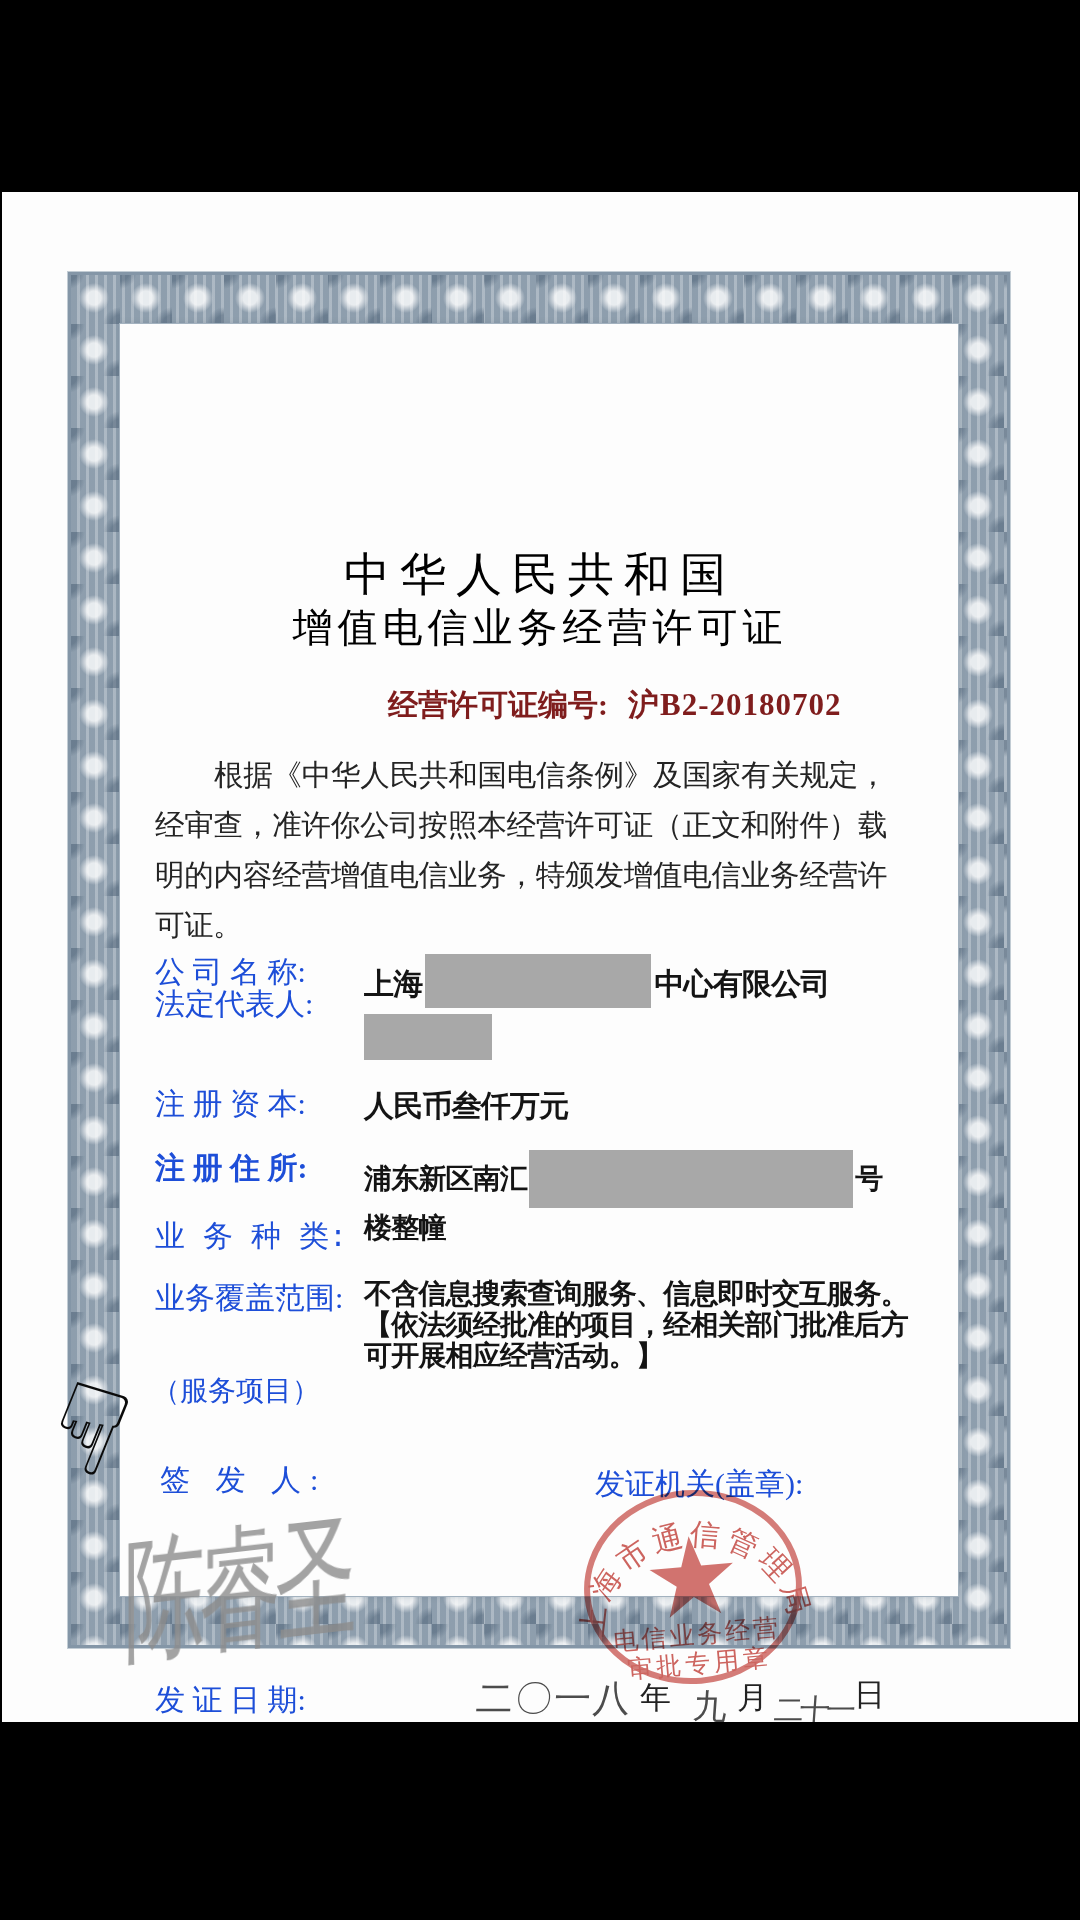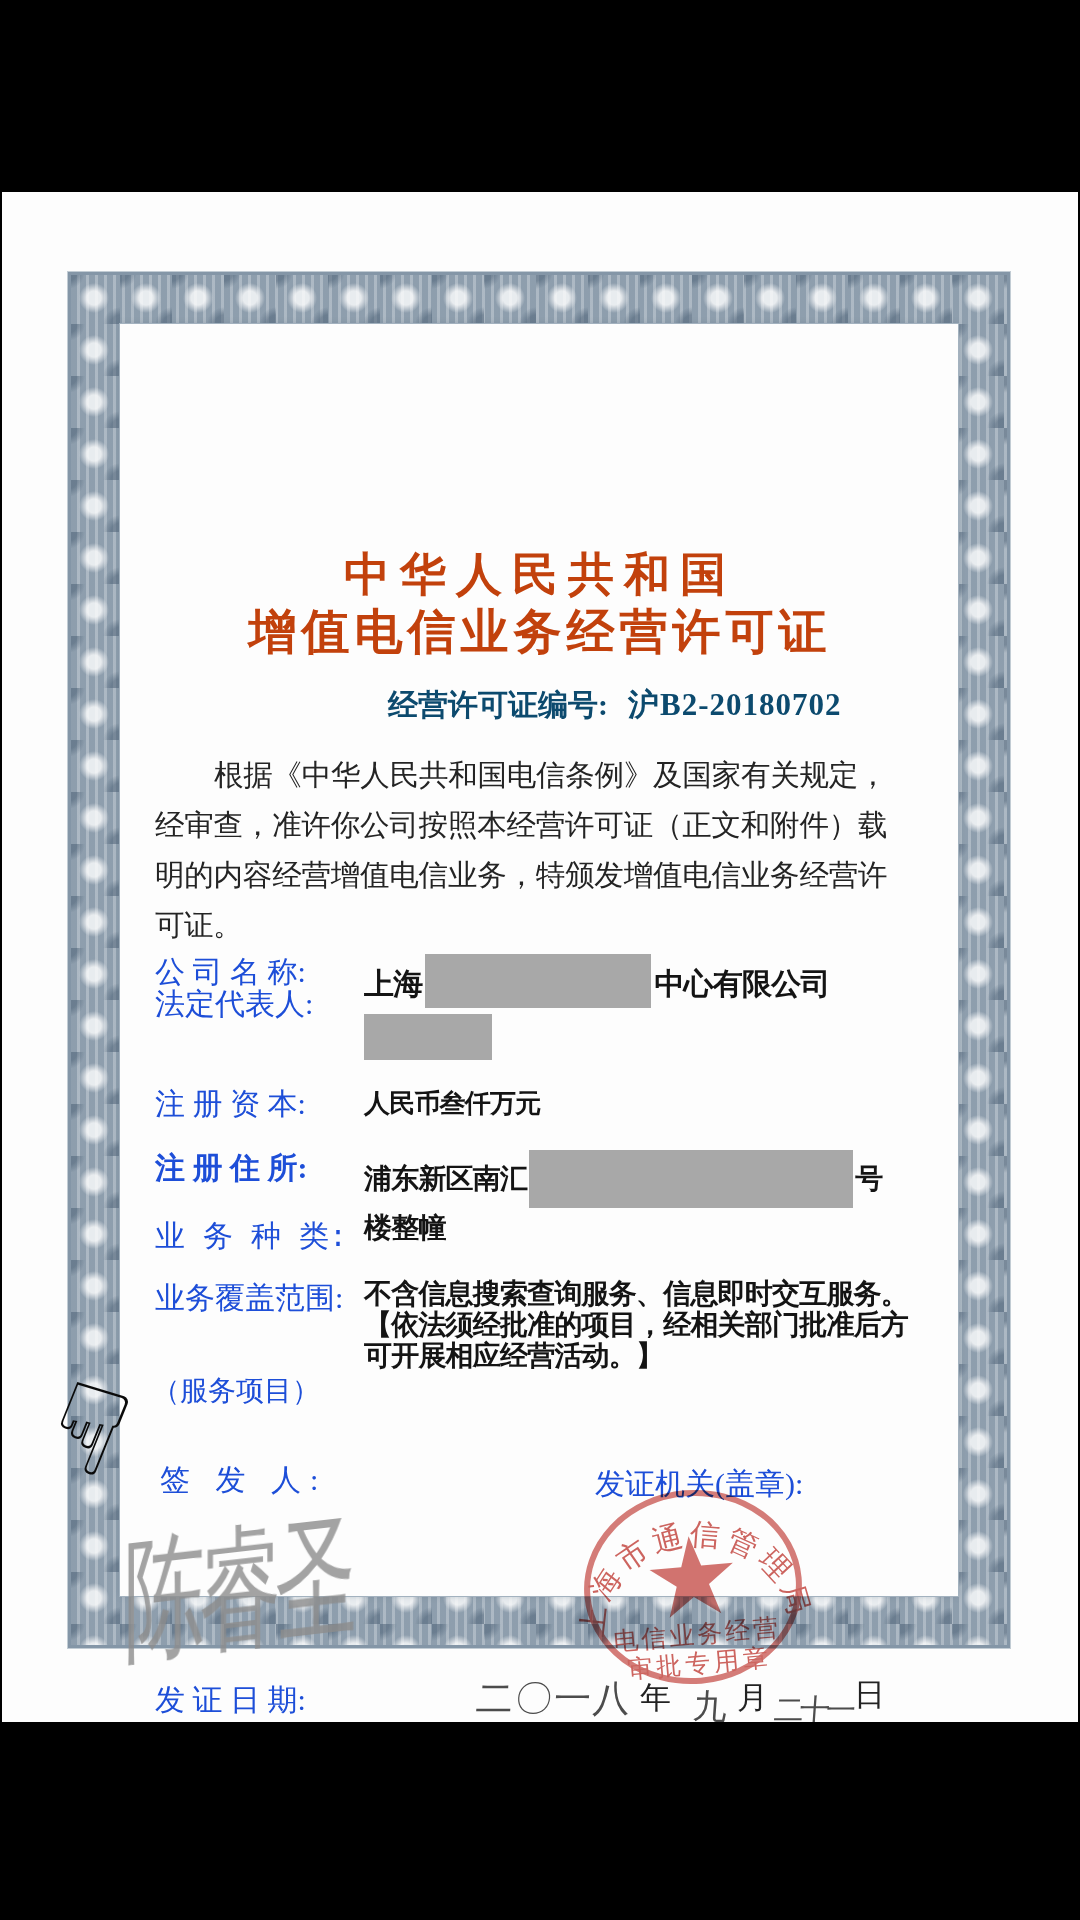--- a/index.html
+++ b/index.html
@@ -19,40 +19,40 @@
            radial-gradient(circle at 26px 26px, rgba(255,255,255,.8) 7px, rgba(255,255,255,0) 15px),
            radial-gradient(circle at 0px 0px, rgba(78,99,120,.55) 9px, rgba(78,99,120,0) 17px),
            radial-gradient(circle at 52px 52px, rgba(78,99,120,.55) 9px, rgba(78,99,120,0) 17px),
            repeating-linear-gradient(90deg, rgba(255,255,255,.20) 0 3px, rgba(116,135,153,.28) 3px 9px);
          background-size:52px 52px,52px 52px,52px 52px,auto;
          box-shadow: inset 0 0 0 3px #8496a7, 0 0 0 1px #c2ccd4;}
   .frame-inner{position:absolute;left:52px;top:52px;right:52px;bottom:52px;background:#fdfdfd;
          box-shadow:0 0 0 1px #a3b2bf, 0 0 6px rgba(90,110,130,.35);}
 
   .abs{position:absolute;}
-  .title{left:0;width:1076px;text-align:center;font-weight:700;color:#c2410c;}
+  .title{left:0;width:1076px;text-align:center;font-weight:400;color:#000000;}
   .title.l1{top:352px;font-size:46px;letter-spacing:10px;}
-  .title.l2{top:408px;font-size:48px;letter-spacing:5px;}
+  .title.l2{top:408px;font-size:40px;letter-spacing:5px;}
 
-  .license-line{top:492px;left:386px;font-size:30px;font-weight:700;color:#0c4a6e;white-space:nowrap;}
+  .license-line{top:492px;left:386px;font-size:30px;font-weight:700;color:#7f1d1d;white-space:nowrap;}
   .license-line .no{margin-left:20px;letter-spacing:1px;font-size:31px;}
 
   .intro{top:558px;left:153px;width:732px;font-size:29.5px;line-height:50px;color:#242424;
          text-align:justify;text-indent:2em;letter-spacing:-.5px;}
 
   .lbl{position:absolute;left:153px;font-size:30px;color:#1d4ed8;white-space:nowrap;}
   .val{position:absolute;left:362px;font-family:"Liberation Sans","DejaVu Sans",sans-serif;
        font-weight:700;font-size:28px;color:#141414;letter-spacing:-.8px;}
   .wrapcol{width:548px;line-height:31px;}
   .redact{display:inline-block;background:#a8a8a8;}
 
   .company-lbl{top:760px;} .company-val{top:762px;font-size:30px;white-space:nowrap;}
   .company-val .redact{width:226px;height:54px;vertical-align:-14px;margin:0 3px;}
   .legal-lbl{top:792px;}  .legal-val{top:822px;} .legal-val .redact{width:128px;height:46px;}
-  .capital-lbl{top:892px;} .capital-val{top:894px;font-size:26px;}
+  .capital-lbl{top:892px;} .capital-val{top:894px;font-size:30px;}
   .addr-lbl{top:956px;font-weight:bold;} .addr-val{top:958px;line-height:40px;width:560px;}
   .addr-val .redact{width:324px;height:58px;vertical-align:-20px;margin:0 2px;}
   .biz-lbl{top:1024px;font-family:Liberation Mono, monospace;} .biz-val{top:1023px;}
   .cov-lbl{top:1086px;} .cov-lbl2{top:1180px;font-size:28px;left:150px;} .cov-val{top:1086px;}
 
   .signer-lbl{top:1268px;left:158px;letter-spacing:9px;}
   .issuer-lbl{top:1272px;left:593px;text-align:right;}
   .signature{top:1320px;left:122px;font-size:132px;color:#8d8d8d;opacity:.8;white-space:nowrap;
              letter-spacing:-10px;transform:scale(.62,1.02) rotate(-4deg) skewX(-4deg);
              transform-origin:left top;filter:blur(.7px);}

